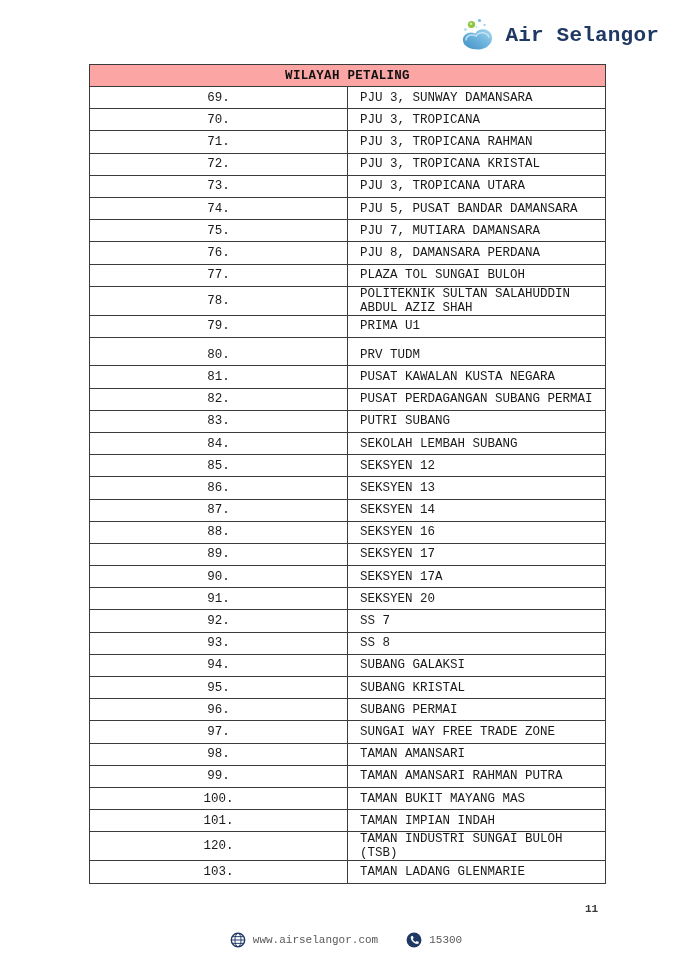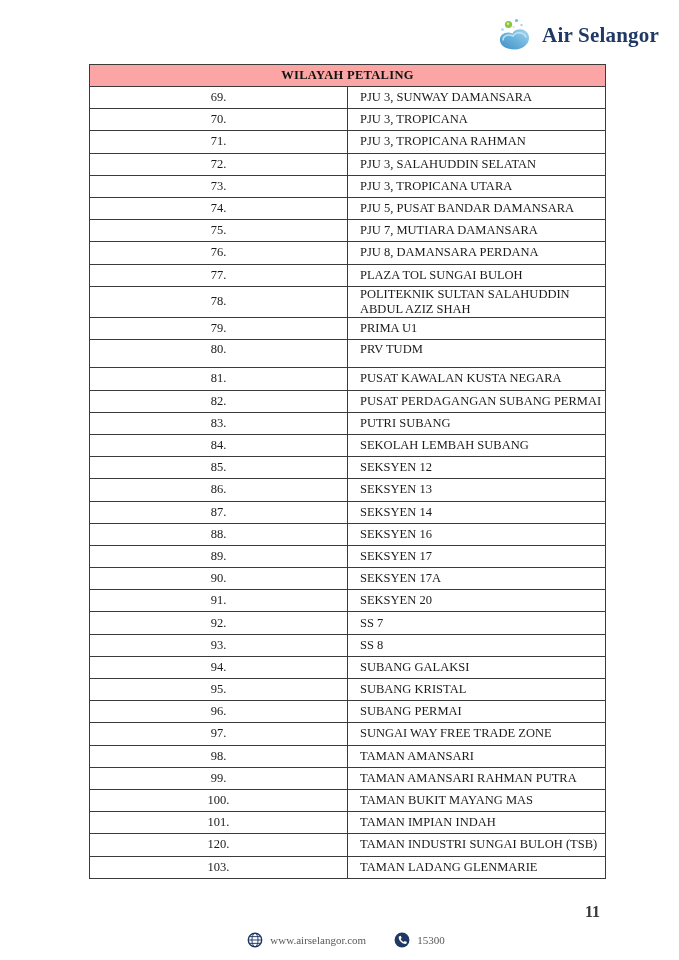--- a/index.html
+++ b/index.html
@@ -2,21 +2,21 @@
 <html><head>
 <meta charset="utf-8">
 <style>
   * { margin:0; padding:0; box-sizing:border-box; }
   html,body { background:#e9e9e9; }
   .page {
     position:relative;
     width:679px; height:960px;
     background:#ffffff;
     margin:0 auto;
-    font-family:Liberation Serif, serif;
+    font-family:Liberation Mono, monospace;
     color:#1a1a1a;
     overflow:hidden;
   }
 
   
   .brand {
     position:absolute; top:16px; right:20px;
     display:flex; align-items:center; gap:7px;
   }
   .brand-icon { width:40px; height:38px; }
@@ -40,21 +40,21 @@
   .area-table th {
     height:22px;
     background:#dce6f2;
     font-weight:bold;
     text-align:center;
     letter-spacing:0.3px;
     color:#111;
   }
   .area-table tr.data-row { height:22.2px; }
   .area-table tr.data-row.tall { height:28.5px; }
-  .area-table tr.data-row.tall td { vertical-align:top; padding-top:2px; }
+  .area-table tr.data-row.tall td { vertical-align:top; padding-top:10px; }
   td.col-no {
     width:58px;
     text-align:center;
   }
   td.col-name {
     padding-left:12px;
   }
 
   
   .footer {
@@ -62,21 +62,21 @@
     display:flex; justify-content:center; align-items:center;
     gap:12px;
     font-size:11px; color:#595959;
   }
   .footer-group { display:flex; align-items:center; gap:7px; }
   .footer-group + .footer-group { margin-left:16px; }
   .footer-icon { width:16px; height:16px; display:block; }
 
   .page-number {
     position:absolute; top:903px; left:585px;
-    font-size:16px; color:#3a3a3a; font-weight:bold;
+    font-size:11px; color:#3a3a3a; font-weight:bold;
   }
 </style>
 </head>
 <body>
 
 <div class="page">
 
   <div class="brand">
     <svg class="brand-icon" viewBox="0 0 40 38" aria-hidden="true">
       <defs>
@@ -112,21 +112,21 @@
         <tr class="data-row">
       <td class="col-no">70.</td>
       <td class="col-name">PJU 3, TROPICANA</td>
     </tr>
         <tr class="data-row">
       <td class="col-no">71.</td>
       <td class="col-name">PJU 3, TROPICANA RAHMAN</td>
     </tr>
         <tr class="data-row">
       <td class="col-no">72.</td>
-      <td class="col-name">PJU 3, SALAHUDDIN SELATAN</td>
+      <td class="col-name">PJU 3, TROPICANA KRISTAL</td>
     </tr>
         <tr class="data-row">
       <td class="col-no">73.</td>
       <td class="col-name">PJU 3, TROPICANA UTARA</td>
     </tr>
         <tr class="data-row">
       <td class="col-no">74.</td>
       <td class="col-name">PJU 5, PUSAT BANDAR DAMANSARA</td>
     </tr>
         <tr class="data-row">

